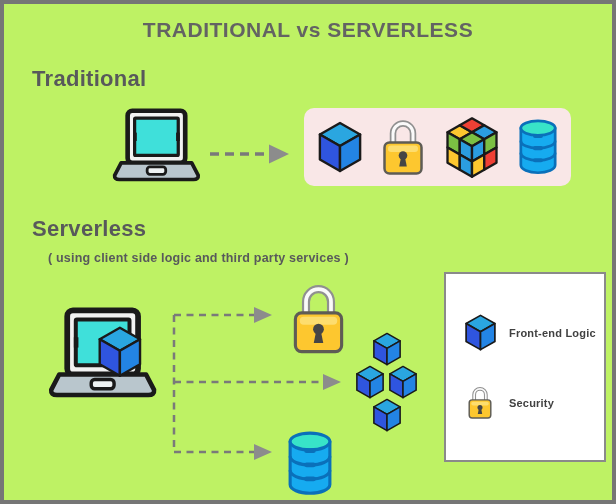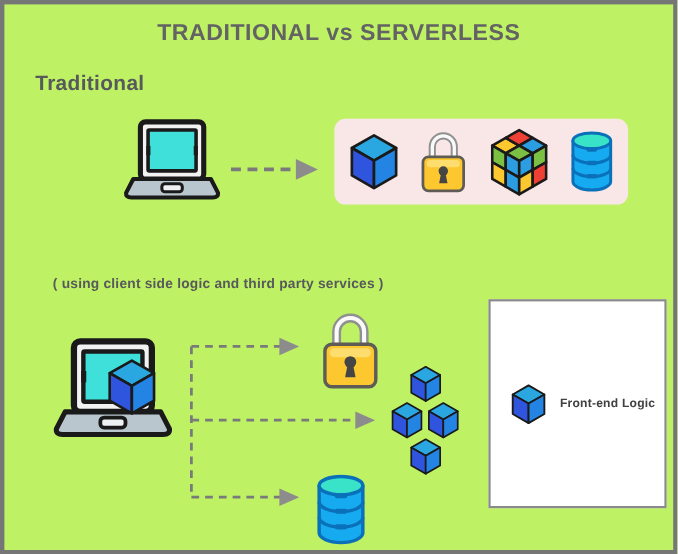--- a/index.html
+++ b/index.html
@@ -13,21 +13,21 @@
     overflow:hidden;
   }
   .page-title{
     position:absolute;top:14px;left:0;width:100%;
     margin:0;text-align:center;
     font-size:21px;font-weight:bold;letter-spacing:.5px;
     color:#636363;
   }
   .section-heading{
     position:absolute;left:28px;margin:0;
-    font-size:19px;font-weight:bold;color:#58595b;letter-spacing:.3px;
+    font-size:22px;font-weight:bold;color:#58595b;letter-spacing:.3px;
   }
   .heading-traditional{top:62px;}
   .heading-serverless{top:212px;}
   .subtitle{
     position:absolute;left:28px;top:247px;
     font-size:12.5px;font-weight:bold;color:#58595b;letter-spacing:.2px;margin-left:16px;
   }
   .pink-panel{
     position:absolute;left:300px;top:104px;width:267px;height:78px;
     background:#f9e7e7;border-radius:10px;
@@ -129,20 +129,21 @@
         <use href="#sym-lock"></use>
       </svg>
     <svg width="56" height="63" viewBox="0 0 48 54">
         <use href="#sym-rubik"></use>
       </svg>
     <svg width="40" height="56" viewBox="0 0 44 62">
         <use href="#sym-db"></use>
       </svg>
   </div>
 
+  <h2 class="section-heading heading-serverless">Serverless</h2>
   <div class="subtitle">( using client side logic and third party services )</div>
 
   <svg class="abs" style="left:38px;top:303px" width="119" height="96" viewBox="0 0 104 84">
     <use href="#sym-laptop"></use>
     <g transform="translate(40,16.5) scale(0.54)">
         <use href="#sym-cube"></use>
       </g>
   </svg>
 
   <svg class="abs" style="left:165px;top:300px" width="180" height="160" viewBox="0 0 180 160">
@@ -180,15 +181,23 @@
 
   <div class="legend">
     <div class="legend-row">
       <span class="legend-icon">
         <svg width="33" height="37" viewBox="0 0 48 54">
             <use href="#sym-cube"></use>
           </svg>
       </span>
       <span class="legend-label">Front-end Logic</span>
     </div>
+    <div class="legend-row">
+      <span class="legend-icon">
+        <svg width="26" height="35" viewBox="0 0 44 60">
+            <use href="#sym-lock"></use>
+          </svg>
+      </span>
+      <span class="legend-label">Security</span>
+    </div>
   </div>
 
 </div>
 
 </body></html>

